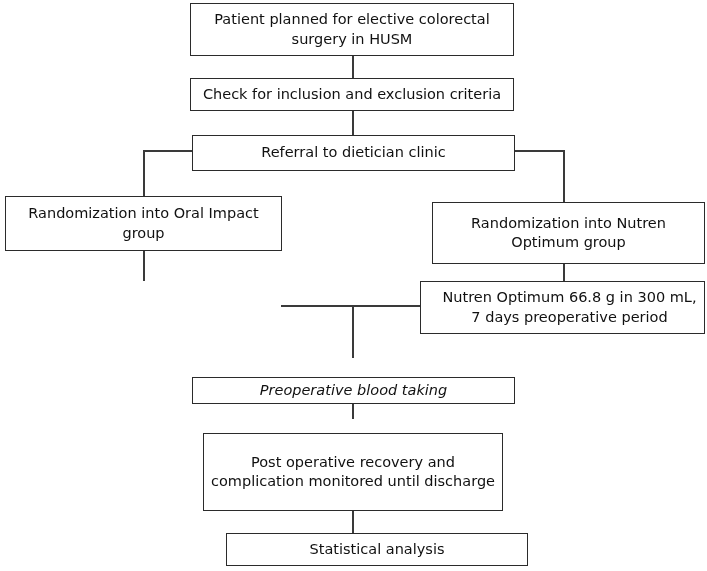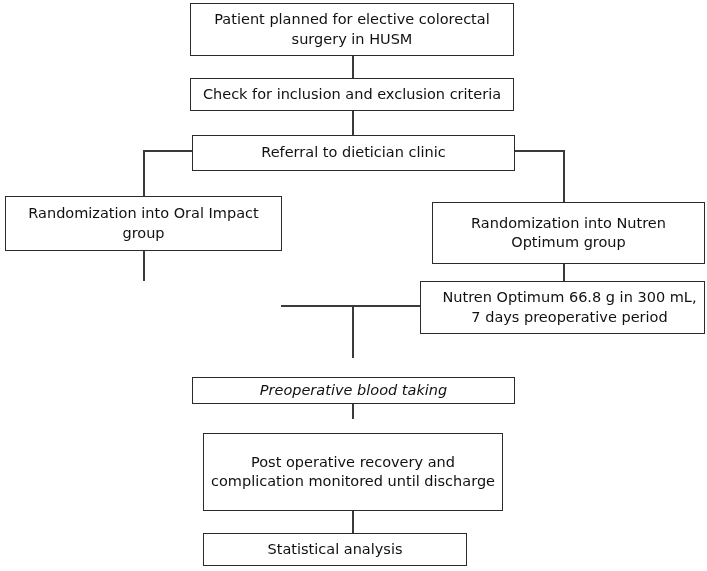--- a/index.html
+++ b/index.html
@@ -77,15 +77,15 @@
 
   <div class="node" style="left:432px; top:202px; width:273px; height:62px;">Randomization into Nutren Optimum group</div>
 
 
   <div class="node" style="left:420px; top:281px; width:285px; height:53px;padding-left:20px;">Nutren Optimum 66.8 g in 300 mL, 7 days preoperative period</div>
 
   <div class="node" style="left:192px; top:377px; width:323px; height:27px;font-style:italic;">Preoperative blood taking</div>
 
   <div class="node" style="left:203px; top:418px; width:300px; height:78px;margin-top:15px;">Post operative recovery and complication monitored until discharge</div>
 
-  <div class="node" style="left:203px; top:533px; width:264px; height:33px;">Statistical analysis</div>
+  <div class="node" style="left:226px; top:533px; width:302px; height:33px;">Statistical analysis</div>
 
 </div>
 
 </body></html>

